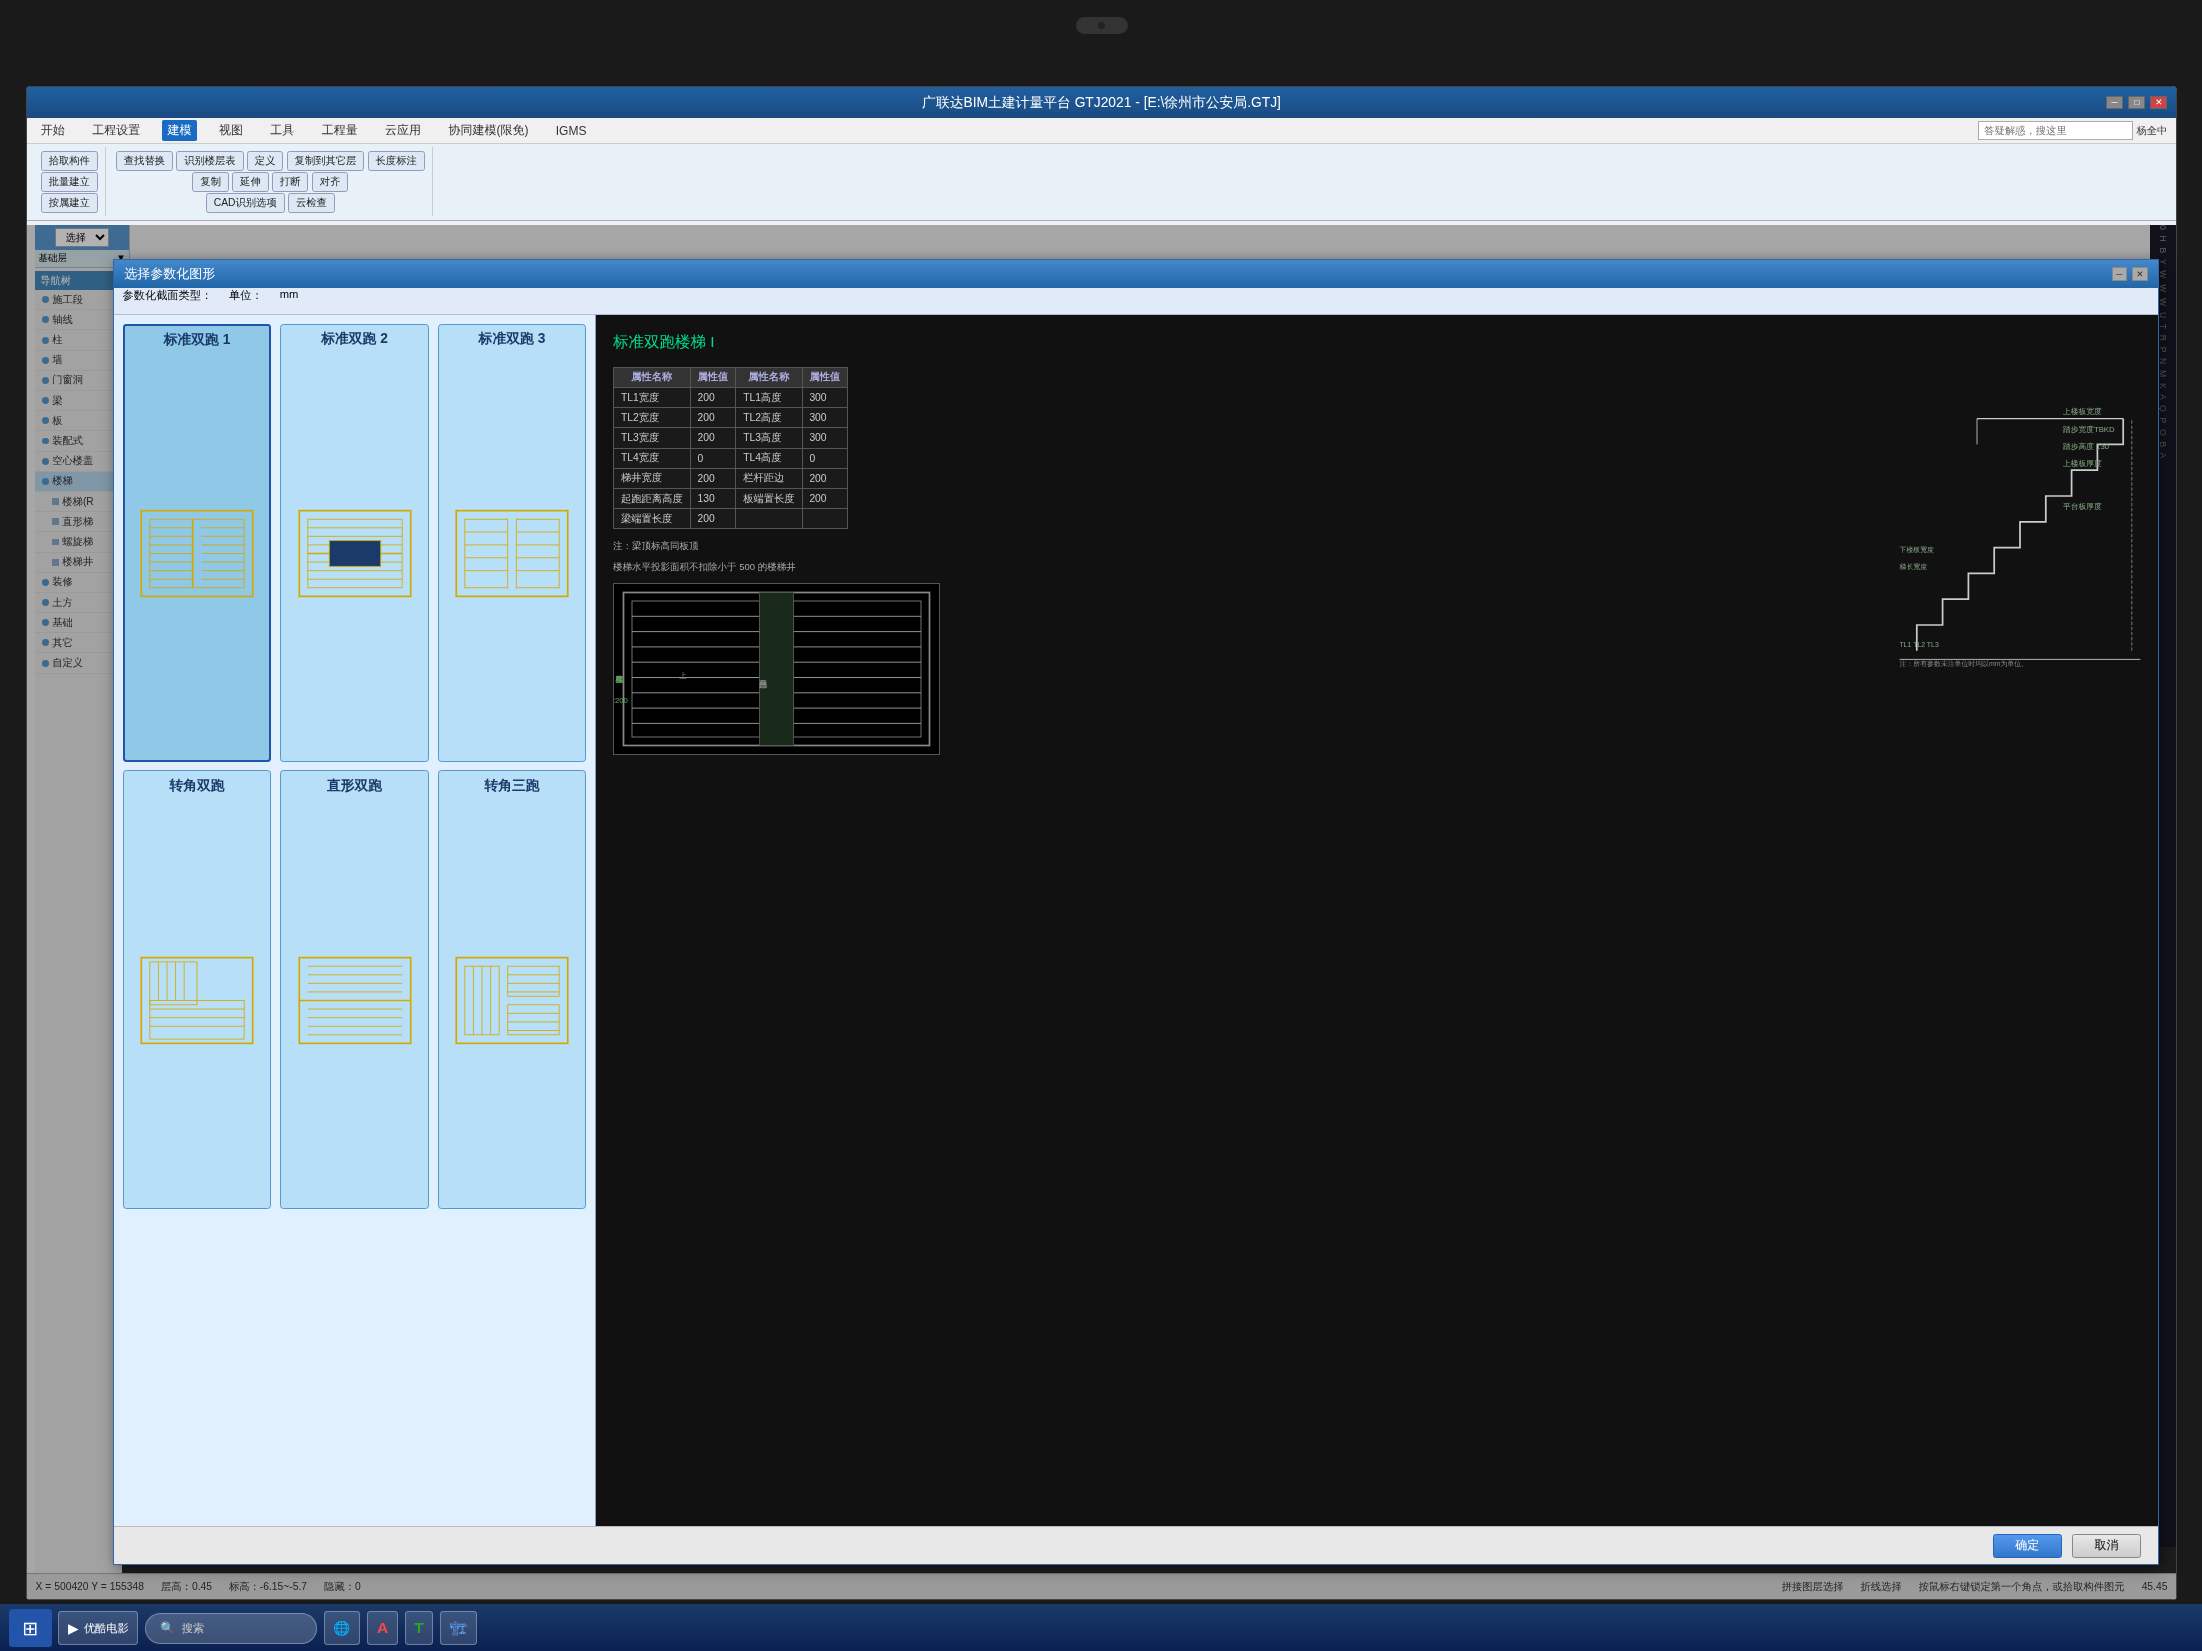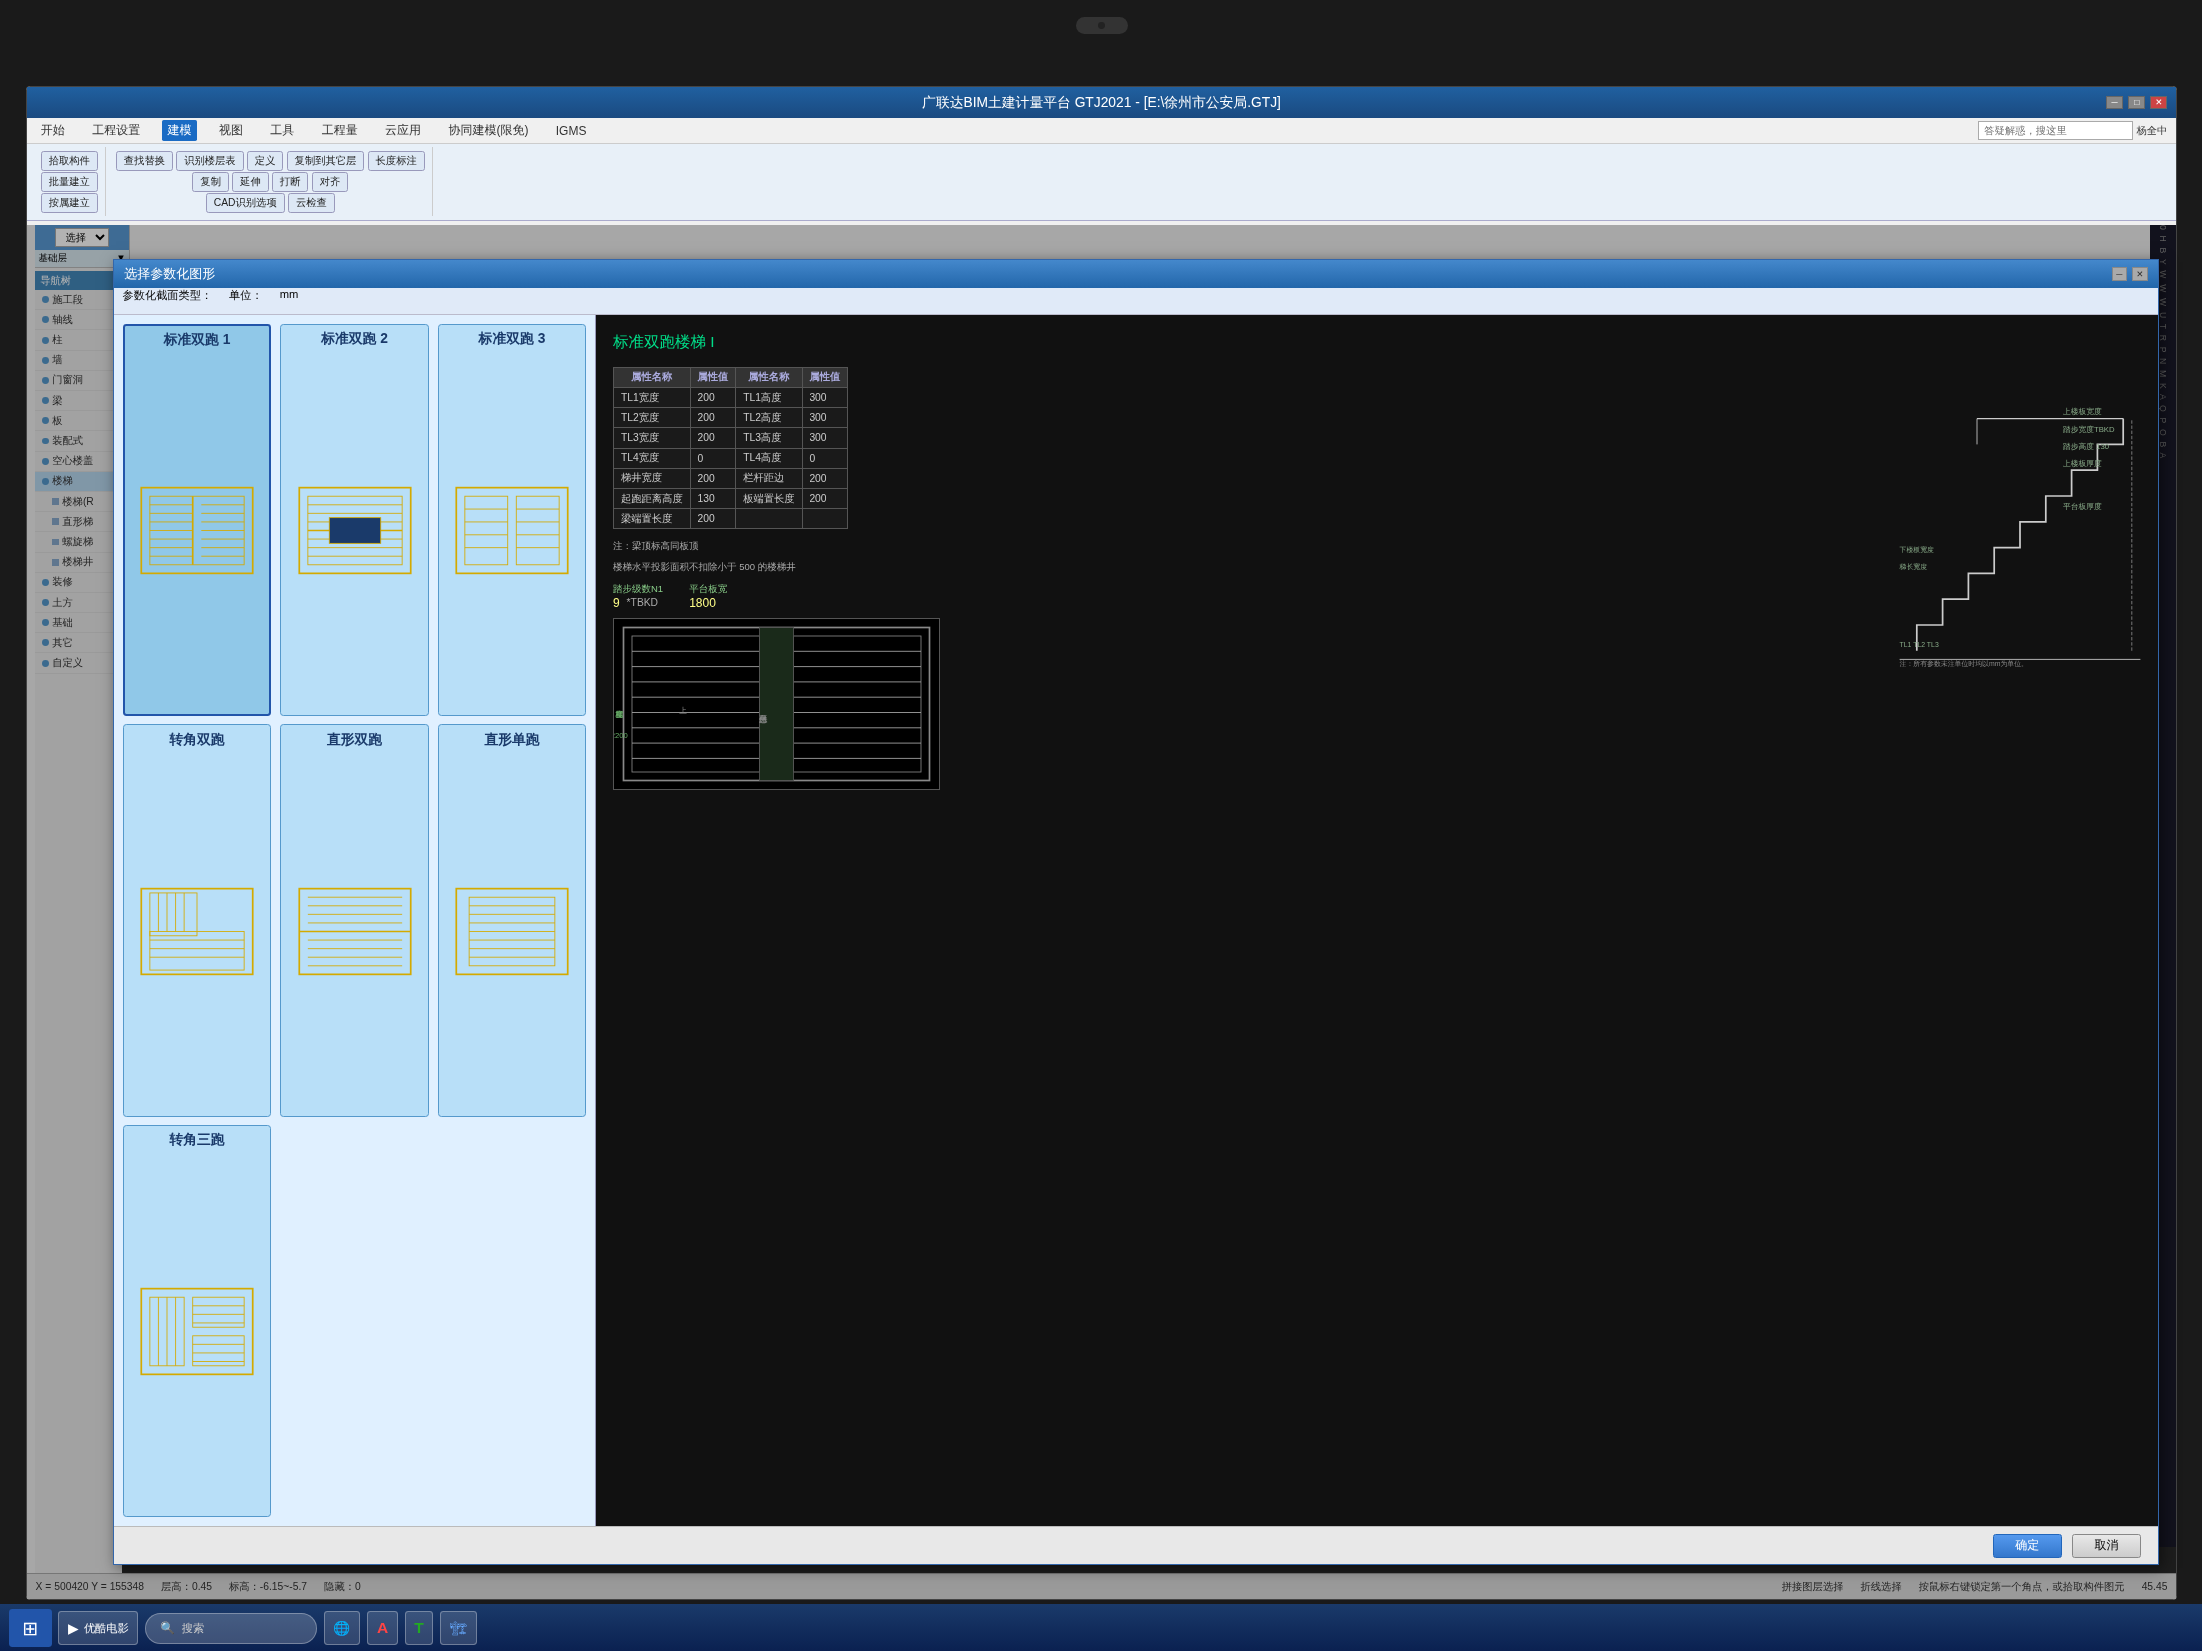--- a/index.html
+++ b/index.html
@@ -716,36 +716,20 @@
                 <line x1="15" y1="35" x2="125" y2="35" stroke="#d4aa00" stroke-width="1"></line>
                 <line x1="15" y1="45" x2="125" y2="45" stroke="#d4aa00" stroke-width="1"></line>
                 <line x1="15" y1="65" x2="125" y2="65" stroke="#d4aa00" stroke-width="1"></line>
                 <line x1="15" y1="75" x2="125" y2="75" stroke="#d4aa00" stroke-width="1"></line>
                 <line x1="15" y1="85" x2="125" y2="85" stroke="#d4aa00" stroke-width="1"></line>
                 <line x1="15" y1="95" x2="125" y2="95" stroke="#d4aa00" stroke-width="1"></line>
               </svg>
             </div>
           </div>
 
-          <div class="stair-card">
-            <div class="stair-card-label">直形单跑</div>
-            <div class="stair-diagram">
-              <svg class="stair-svg" viewBox="0 0 140 110">
-                <rect x="5" y="5" width="130" height="100" fill="none" stroke="#d4aa00" stroke-width="2"></rect>
-                <rect x="20" y="15" width="100" height="80" fill="none" stroke="#d4aa00" stroke-width="1"></rect>
-                <line x1="20" y1="25" x2="120" y2="25" stroke="#d4aa00" stroke-width="1"></line>
-                <line x1="20" y1="35" x2="120" y2="35" stroke="#d4aa00" stroke-width="1"></line>
-                <line x1="20" y1="45" x2="120" y2="45" stroke="#d4aa00" stroke-width="1"></line>
-                <line x1="20" y1="55" x2="120" y2="55" stroke="#d4aa00" stroke-width="1"></line>
-                <line x1="20" y1="65" x2="120" y2="65" stroke="#d4aa00" stroke-width="1"></line>
-                <line x1="20" y1="75" x2="120" y2="75" stroke="#d4aa00" stroke-width="1"></line>
-                <line x1="20" y1="85" x2="120" y2="85" stroke="#d4aa00" stroke-width="1"></line>
-              </svg>
-            </div>
-          </div>
 
           <div class="stair-card">
             <div class="stair-card-label">转角三跑</div>
             <div class="stair-diagram">
               <svg class="stair-svg" viewBox="0 0 140 110">
                 <rect x="5" y="5" width="130" height="100" fill="none" stroke="#d4aa00" stroke-width="2"></rect>
 
                 <rect x="15" y="15" width="40" height="80" fill="none" stroke="#d4aa00" stroke-width="1"></rect>
                 <rect x="65" y="15" width="60" height="35" fill="none" stroke="#d4aa00" stroke-width="1"></rect>
                 <rect x="65" y="60" width="60" height="35" fill="none" stroke="#d4aa00" stroke-width="1"></rect>
@@ -822,33 +806,20 @@
                   <td></td>
                 </tr>
               </tbody>
             </table>
 
             
             <div class="note-text">注：梁顶标高同板顶</div>
             <div class="note-text">楼梯水平投影面积不扣除小于 500 的楼梯井</div>
 
             
-            <div style="display:flex;gap:26px;align-items:flex-end;margin-bottom:8.6px;">
-              <div style="display:flex;flex-direction:column;">
-                <div style="color:#88cc88;font-size:9.5px;">踏步级数N1</div>
-                <div style="display:flex;gap:6.9px;align-items:center;">
-                  <span style="color:#ffff88;font-size:12px;">9</span>
-                  <span style="color:#aaa;font-size:10.3px;">*TBKD</span>
-                </div>
-              </div>
-              <div style="display:flex;flex-direction:column;">
-                <div style="color:#88cc88;font-size:9.5px;">平台板宽</div>
-                <span style="color:#ffff88;font-size:12px;">1800</span>
-              </div>
-            </div>
 
             
             <svg width="327" height="172" viewBox="0 0 380 200" style="background:#000;border:0.9px solid #555;font-size:12px">
 
               <rect x="10" y="10" width="360" height="180" fill="none" stroke="#888" stroke-width="2"></rect>
 
               <rect x="20" y="20" width="150" height="160" fill="none" stroke="#888" stroke-width="1"></rect>
               <rect x="210" y="20" width="150" height="160" fill="none" stroke="#888" stroke-width="1"></rect>
 
               <line x1="20" y1="38" x2="170" y2="38" stroke="#aaa" stroke-width="1"></line>

